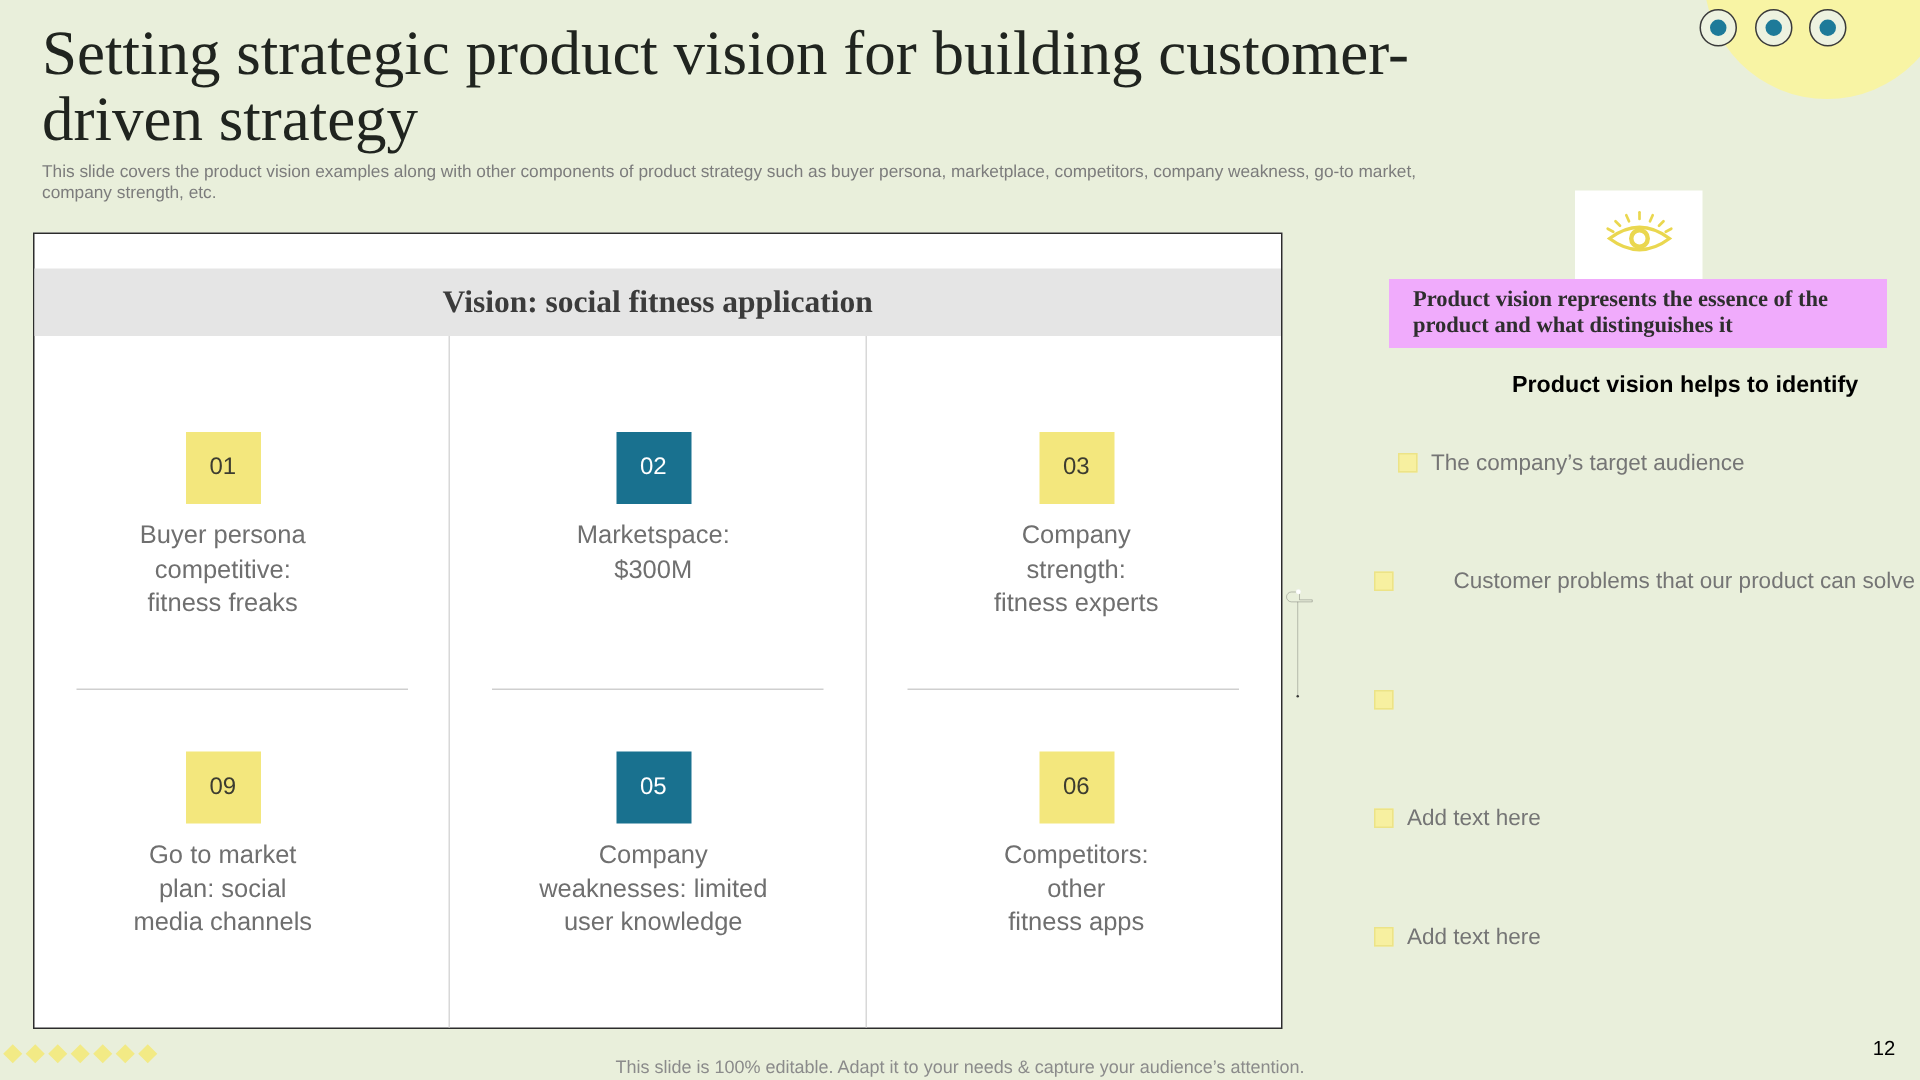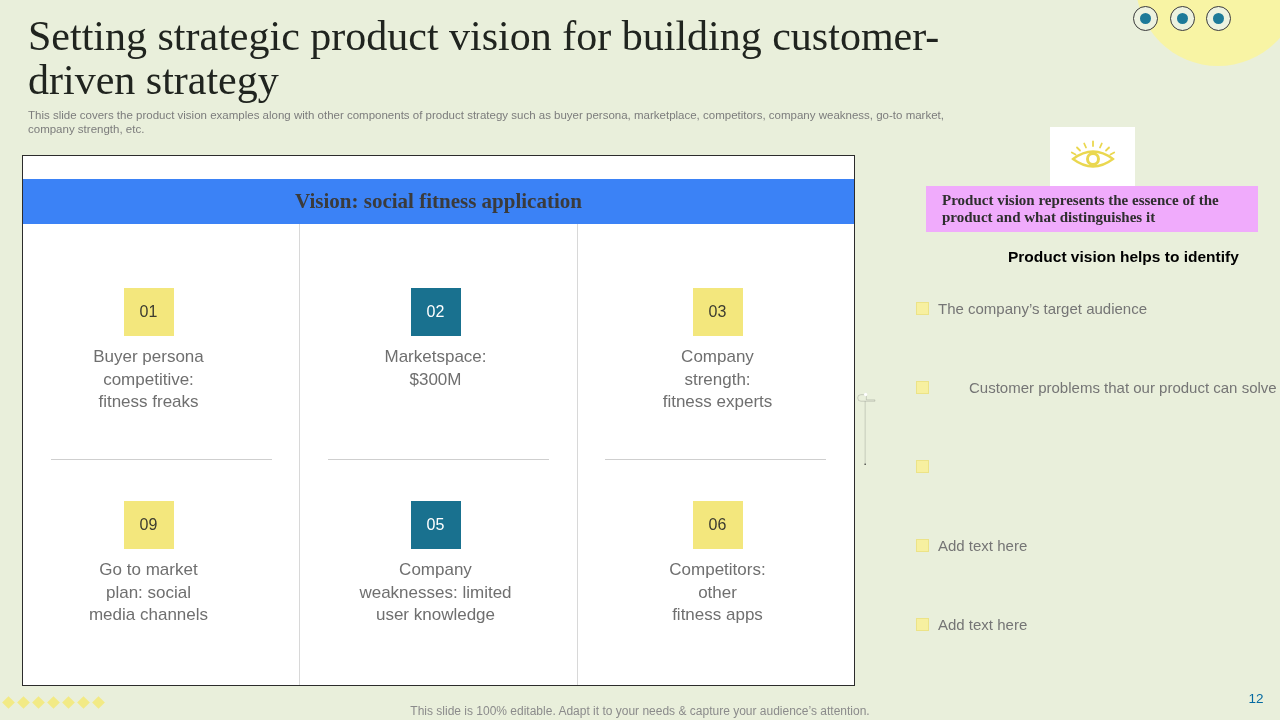--- a/index.html
+++ b/index.html
@@ -18,21 +18,21 @@
   .dot-core { width:11px; height:11px; border-radius:50%; background:#1d7a99; }
 
   
   .page-title { left:28px; top:14px; width:940px; font-family:"Liberation Serif", serif;
                 font-size:42px; line-height:44px; color:#20241f; }
   .page-subtitle { left:28px; top:109px; width:928px; font-size:11.5px; line-height:13.5px; color:#7c7c7c; }
 
   
   .vision-table { left:22px; top:155px; width:833px; height:531px; background:#ffffff;
                   border:1.5px solid #2c2c2c; position:absolute; }
-  .table-band { position:absolute; left:0; right:0; top:23px; height:45px; background:#3b82f6;
+  .table-band { position:absolute; left:0; right:0; top:23px; height:45px; background:#e5e5e5;
                 display:flex; align-items:center; justify-content:center;
                 font-family:"Liberation Serif", serif; font-weight:bold; font-size:21px; color:#3b3b3b; }
   .vdiv { position:absolute; top:68px; bottom:0; width:1px; background:#d8d8d8; }
   .hdiv { position:absolute; top:303px; height:1px; width:221px; background:#cfcfcf; }
   .cell { position:absolute; width:277px; display:flex; flex-direction:column; align-items:center; }
   .badge { width:50px; height:48px; display:flex; align-items:center; justify-content:center;
            font-weight:normal; font-size:16px; margin-bottom:10px; }
   .badge.yellow { background:#f3e77d; color:#3c3c30; }
   .badge.teal { background:#19718f; color:#ffffff; }
   .cell-text { font-size:17px; line-height:22.5px; color:#6f6f6f; text-align:center; white-space:pre-line; }
@@ -45,21 +45,21 @@
                    font-size:15px; line-height:16.5px; color:#2e2e2e; }
   .subheading { left:1008px; top:248px; font-size:15.5px; font-weight:bold; color:#000000; }
   .list-row { position:absolute; left:916px; height:20px; display:flex; align-items:center; gap:9px; }
   .bullet-sq { width:13px; height:13px; background:#f7f0a0; border:1px solid #ece387; flex:0 0 auto; }
   .list-label { font-size:15px; color:#757575; white-space:nowrap; }
 
   
   .diamond-row { left:4px; top:698px; display:flex; gap:6px; }
   .diamond { width:9px; height:9px; background:#f2ea85; transform:rotate(45deg); }
   .footer-note { left:0; top:704px; width:1280px; text-align:center; font-size:12px; color:#8b8b8b; }
-  .page-number { left:1240px; top:691px; width:32px; text-align:center; font-size:13.5px; color:#0369a1; }
+  .page-number { left:1240px; top:691px; width:32px; text-align:center; font-size:13.5px; color:#000000; }
 </style>
 </head>
 <body>
 
 <div class="abs big-circle"></div>
 <div class="abs dot-ring" style="left:1133px; top:6px;">
     <span class="dot-core"></span>
   </div>
 <div class="abs dot-ring" style="left:1170px; top:6px;">
     <span class="dot-core"></span>
@@ -137,21 +137,21 @@
     <path d="M916 217 H895 A22 22 0 0 0 895 261 H988 V252 H931 V226" fill="none" stroke="#3f3f3f" stroke-width="1.4"></path>
     <line x1="923" y1="261" x2="923" y2="683" stroke="#3f3f3f" stroke-width="1.4"></line>
     <circle cx="923" cy="683" r="5.5" fill="#383838"></circle>
     <circle cx="926" cy="216" r="11" fill="#ffffff" stroke="#e2e2e2" stroke-width="1"></circle>
   </g>
 </svg>
 
 <div class="abs highlight-box">Product vision represents the essence of the product and what distinguishes it</div>
 <div class="abs subheading">Product vision helps to identify</div>
 
-<div class="list-row" style="top:298px;">
+<div class="list-row" style="top:298px;margin-left:16px;">
   <span class="bullet-sq"></span>
   <span class="list-label">The company’s target audience</span>
 </div>
 <div class="list-row" style="top:377px;gap:40px;">
   <span class="bullet-sq"></span>
   <span class="list-label">Customer problems that our product can solve</span>
 </div>
 <div class="list-row" style="top:456px;">
   <span class="bullet-sq"></span>
 </div>

